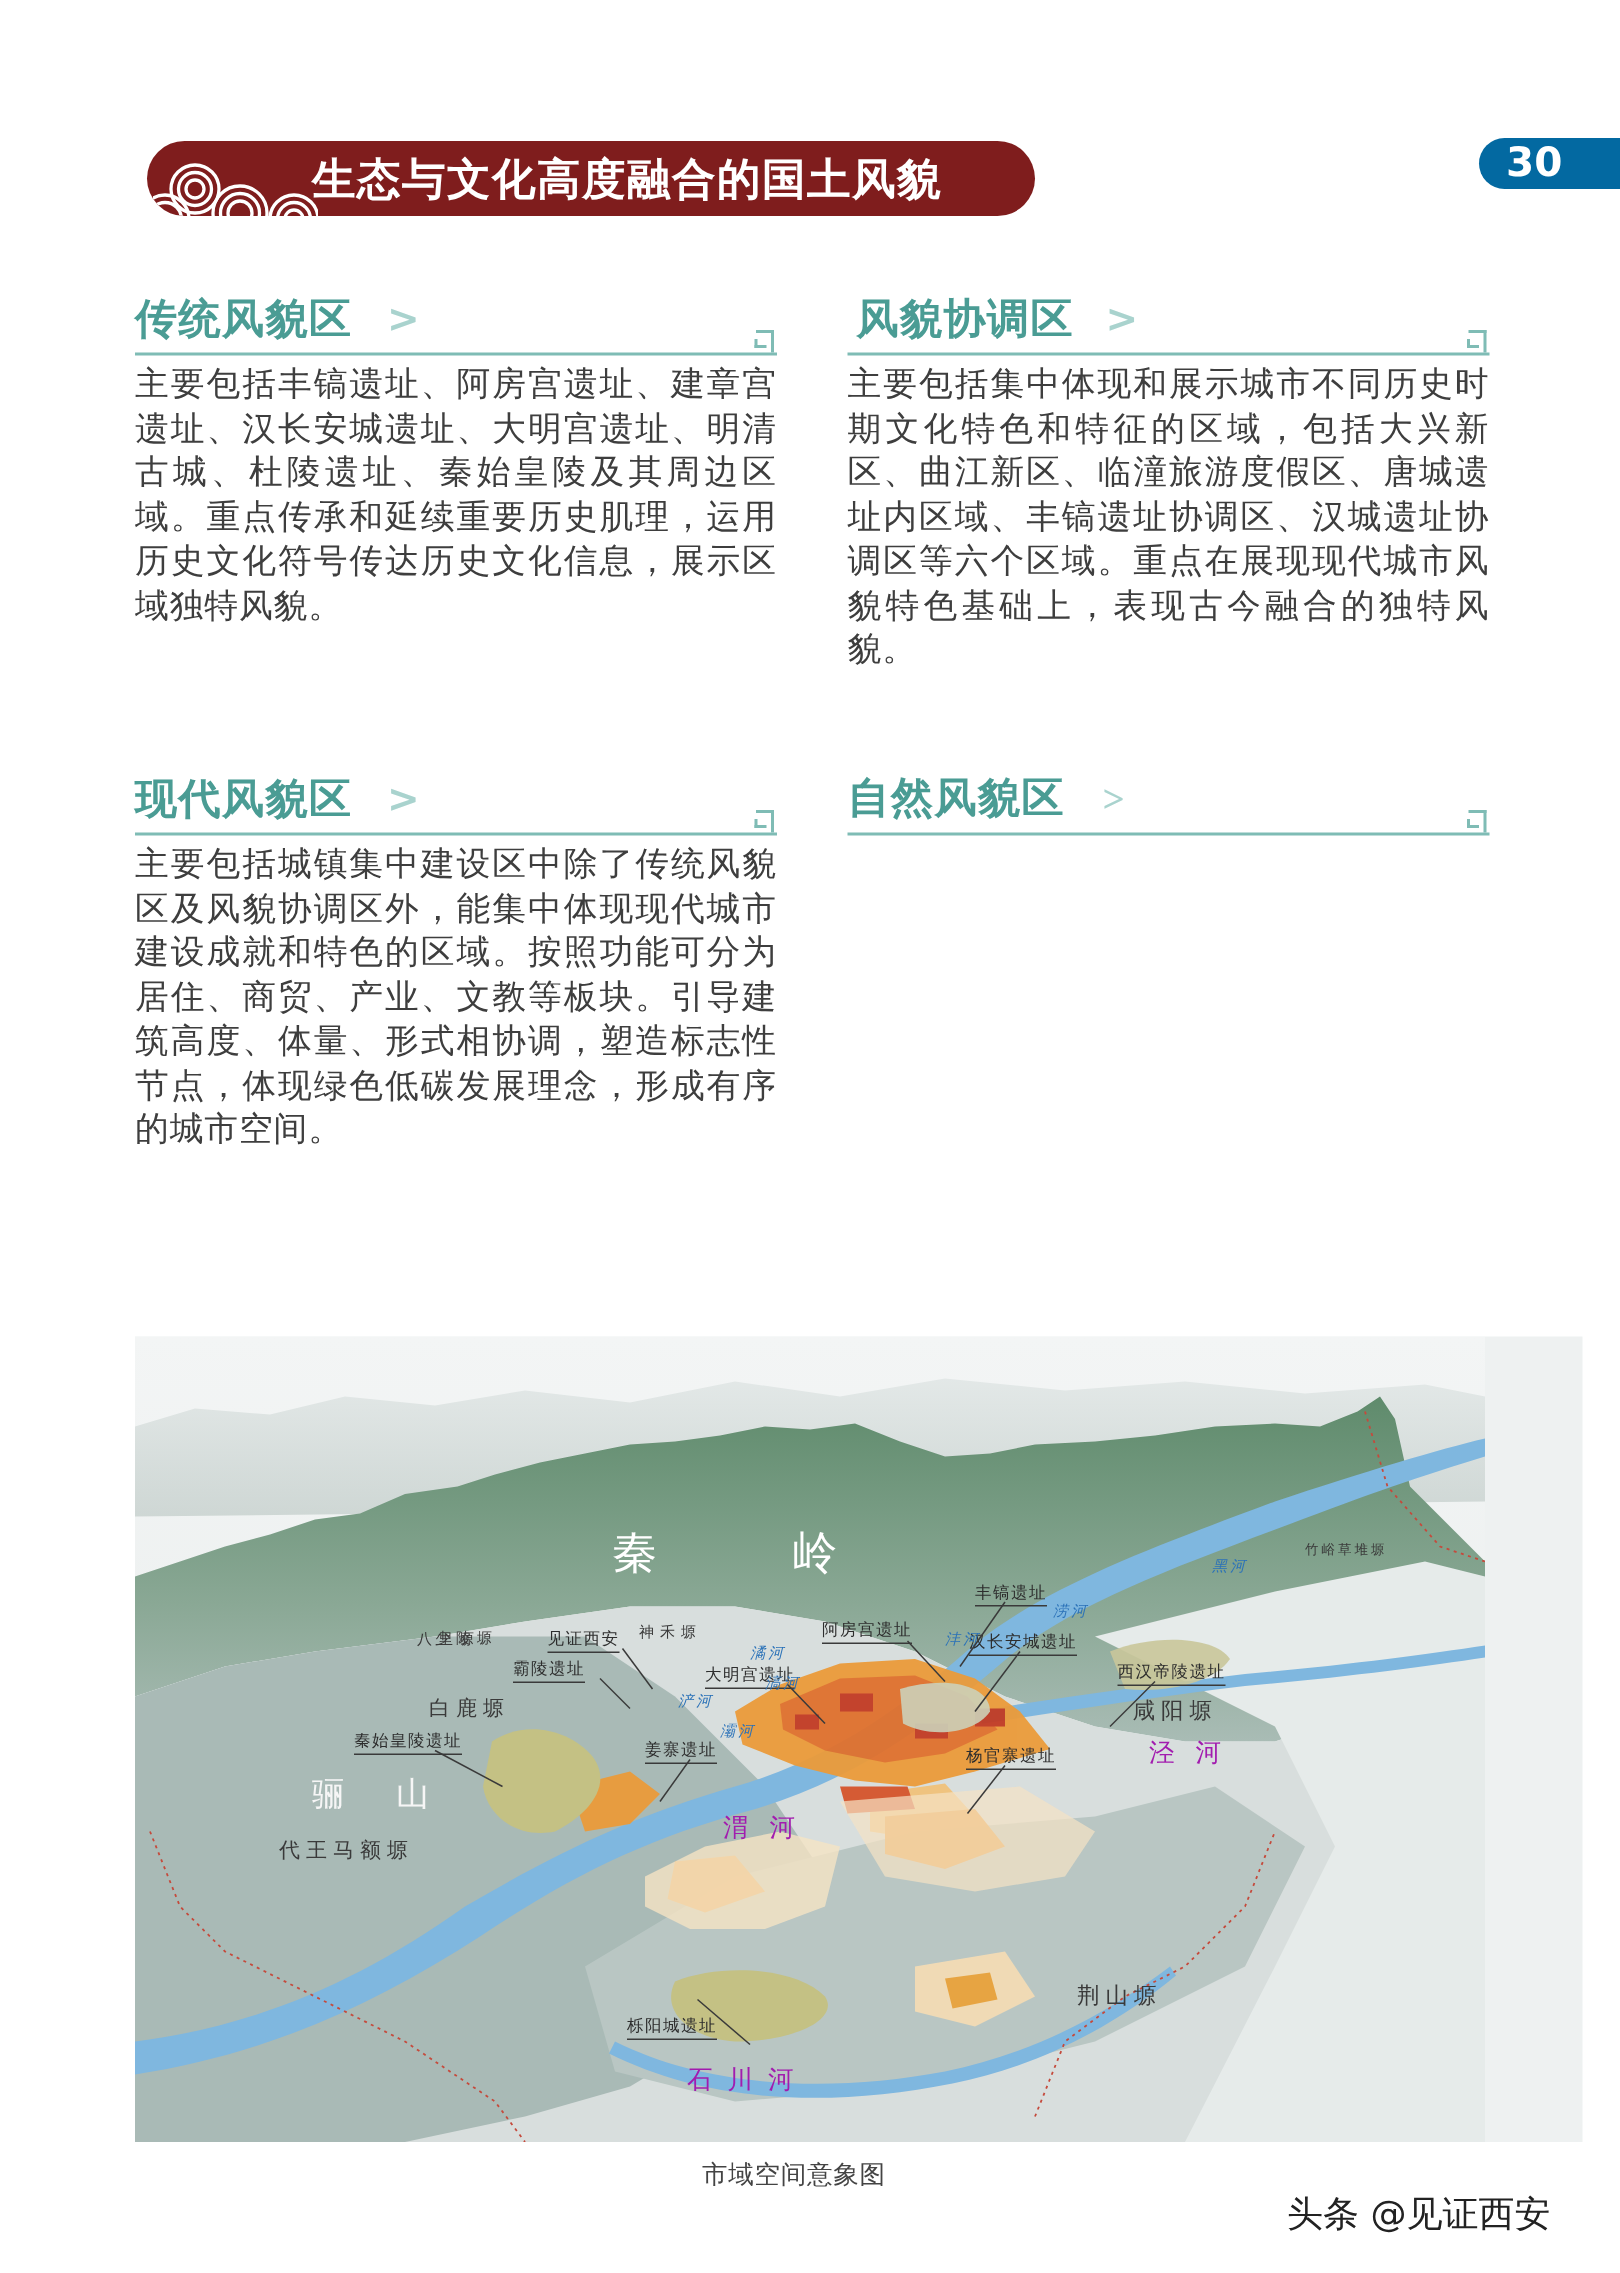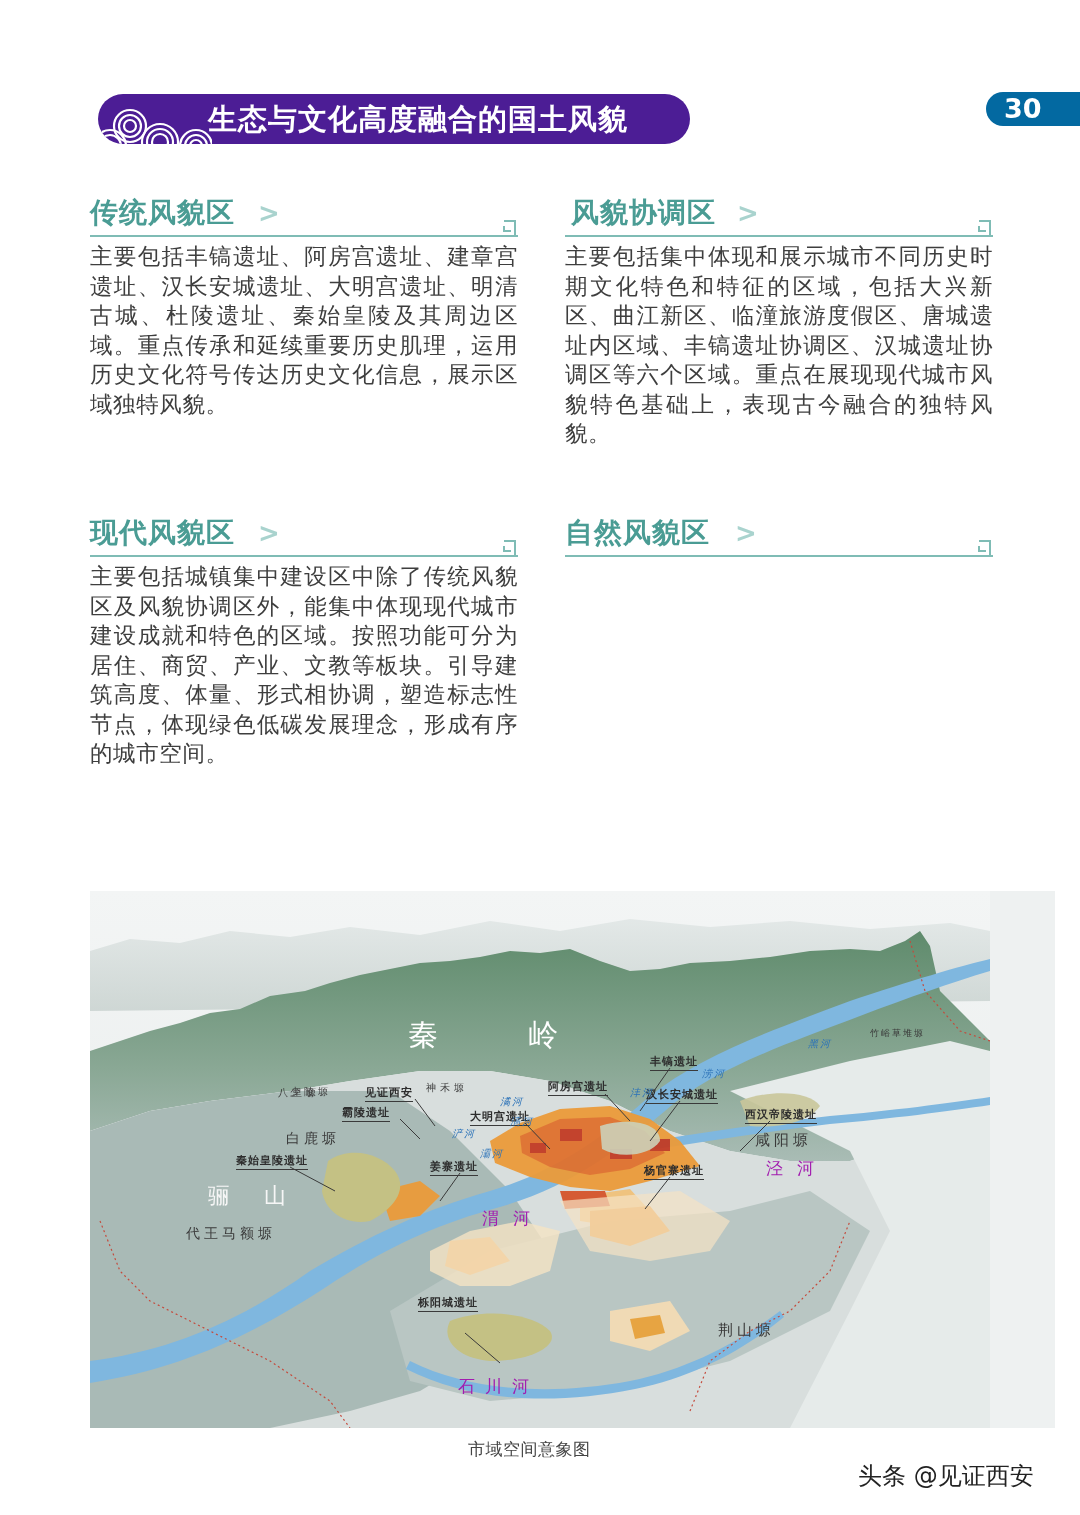--- a/index.html
+++ b/index.html
@@ -2,21 +2,21 @@
 <html><head>
 <meta charset="utf-8">
 <style>
   html, body { margin: 0; padding: 0; }
   body {
     width: 1080px; height: 1515px; background: #ffffff; position: relative; overflow: hidden;
     font-family: "DejaVu Sans", "Liberation Sans", sans-serif; color: #3a3a3a;
   }
   .header-banner {
     position: absolute; left: 98px; top: 94px; width: 592px; height: 50px;
-    background: #4c1d95; border-radius: 25px 25px 25px 25px; overflow: hidden;
+    background: #7f1d1d; border-radius: 25px 25px 25px 25px; overflow: hidden;
   }
   .header-banner .waves { position: absolute; left: 4px; top: 2px; width: 110px; height: 50px; }
   .header-title {
     position: absolute; left: 110px; top: 6px; font-size: 29px; font-weight: bold;
     color: #ffffff; letter-spacing: 1px; line-height: 38px; white-space: nowrap;
   }
   .page-number {
     position: absolute; left: 986px; top: 92px; width: 94px; height: 34px;
     background: #0369a1; border-radius: 17px 0 0 17px;
     color: #ffffff; font-size: 27px; font-weight: bold; line-height: 34px;
@@ -42,32 +42,32 @@
     content: ""; position: absolute; right: 3px; top: 4px; width: 6px; height: 4px;
     border: 2px solid #7fbcb5; border-right: none; border-top: none;
   }
   .section-body {
     margin: 0; padding-top: 2px; font-size: 22.5px; line-height: 29.5px; color: #3e3e3e;
     letter-spacing: 0.6px; text-align: justify;
   }
   #sec1 { left: 90px; top: 192px; }
   #sec2 { left: 565px; top: 192px; }
   #sec3 { left: 90px; top: 512px; }
-  #sec4 { left: 565px; top: 512px; }
+  #sec4 { left: 565px; top: 512px; font-family: Liberation Serif, serif; }
 
   .map {
     position: absolute; left: 90px; top: 891px; width: 965px; height: 537px; overflow: hidden;
     background: #eef1f1;
   }
   .map svg { position: absolute; left: 0; top: 0; }
   .map-label {
     position: absolute; font-family: "DejaVu Serif", "Liberation Serif", serif; white-space: nowrap;
   }
   .site-label {
-    font-size: 11px; font-weight: bold; color: #2d2d2d; border-bottom: 1.5px solid #3a3a3a;
+    font-size: 11px; font-weight: normal; color: #2d2d2d; border-bottom: 1.5px solid #3a3a3a;
     padding-bottom: 1px; letter-spacing: 1px;
   }
   .plain-label { font-size: 14px; color: #3a3a3a; letter-spacing: 4px; }
   .river-label { font-size: 12px; color: #2b72b8; font-style: italic; letter-spacing: 2px; }
   .big-river { font-size: 17px; color: #a21caf; letter-spacing: 14px; }
   .mountain-label { font-size: 30px; color: #ffffff; letter-spacing: 90px; }
   .hill-label { font-size: 22px; color: #f6f6f6; letter-spacing: 34px; }
 
   .caption {
     position: absolute; left: 468px; top: 1438px; font-family: "DejaVu Serif", "Liberation Serif", serif;
@@ -220,21 +220,21 @@
   <span class="map-label site-label" style="left:560px;top:163px;">丰镐遗址</span>
   <span class="map-label site-label" style="left:458px;top:188px;">阿房宫遗址</span>
   <span class="map-label site-label" style="left:275px;top:194px;">见证西安</span>
   <span class="map-label site-label" style="left:252px;top:214px;">霸陵遗址</span>
   <span class="map-label site-label" style="left:380px;top:218px;">大明宫遗址</span>
   <span class="map-label site-label" style="left:556px;top:196px;">汉长安城遗址</span>
   <span class="map-label site-label" style="left:655px;top:216px;">西汉帝陵遗址</span>
   <span class="map-label site-label" style="left:146px;top:262px;">秦始皇陵遗址</span>
   <span class="map-label site-label" style="left:340px;top:268px;">姜寨遗址</span>
   <span class="map-label site-label" style="left:554px;top:272px;">杨官寨遗址</span>
-  <span class="map-label site-label" style="left:328px;top:404px;">栎阳城遗址</span>
+  <span class="map-label site-label" style="left:328px;top:452px;">栎阳城遗址</span>
 
   <span class="map-label big-river" style="left:392px;top:316px;">渭河</span>
   <span class="map-label big-river" style="left:676px;top:266px;">泾河</span>
   <span class="map-label big-river" style="left:368px;top:484px;letter-spacing:10px;">石川河</span>
   <span class="map-label river-label" style="left:718px;top:146px;font-size:10px;">黑河</span>
   <span class="map-label river-label" style="left:612px;top:176px;font-size:10px;">涝河</span>
   <span class="map-label river-label" style="left:540px;top:195px;font-size:10px;">沣河</span>
   <span class="map-label river-label" style="left:420px;top:192px;font-size:10px;margin-top:32px;">滈河</span>
   <span class="map-label river-label" style="left:410px;top:204px;font-size:10px;">潏河</span>
   <span class="map-label river-label" style="left:362px;top:236px;font-size:10px;">浐河</span>

